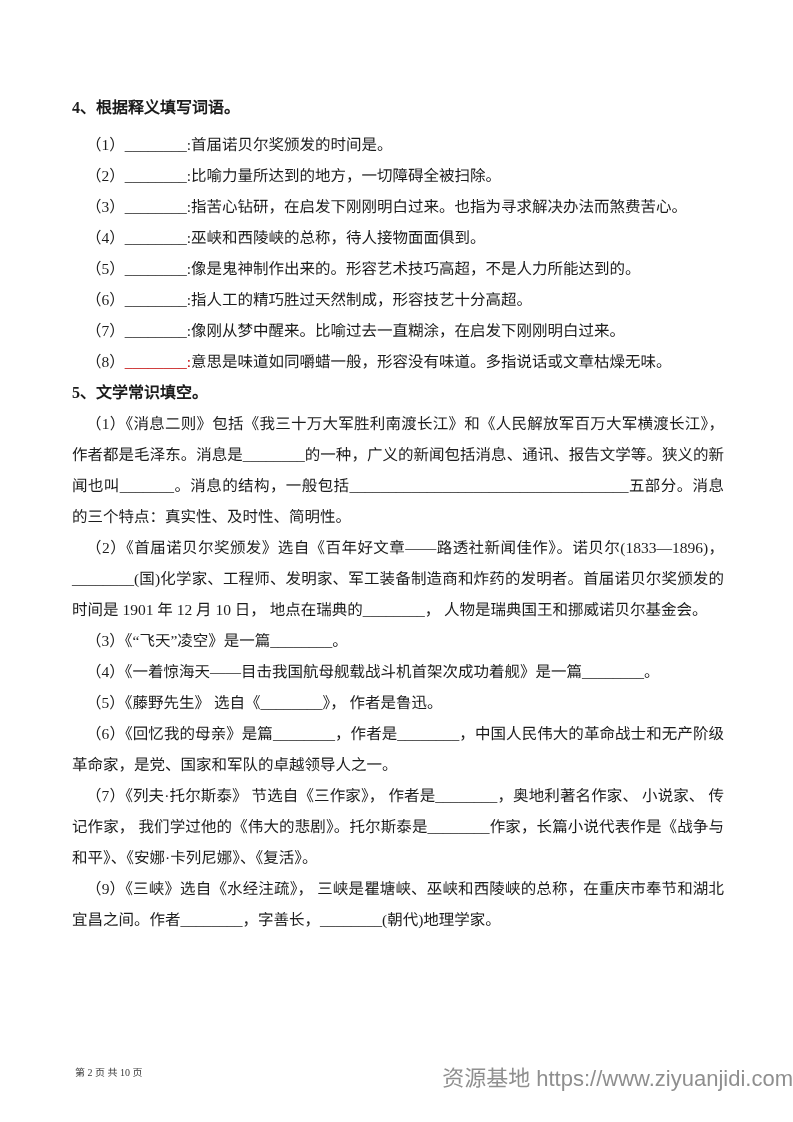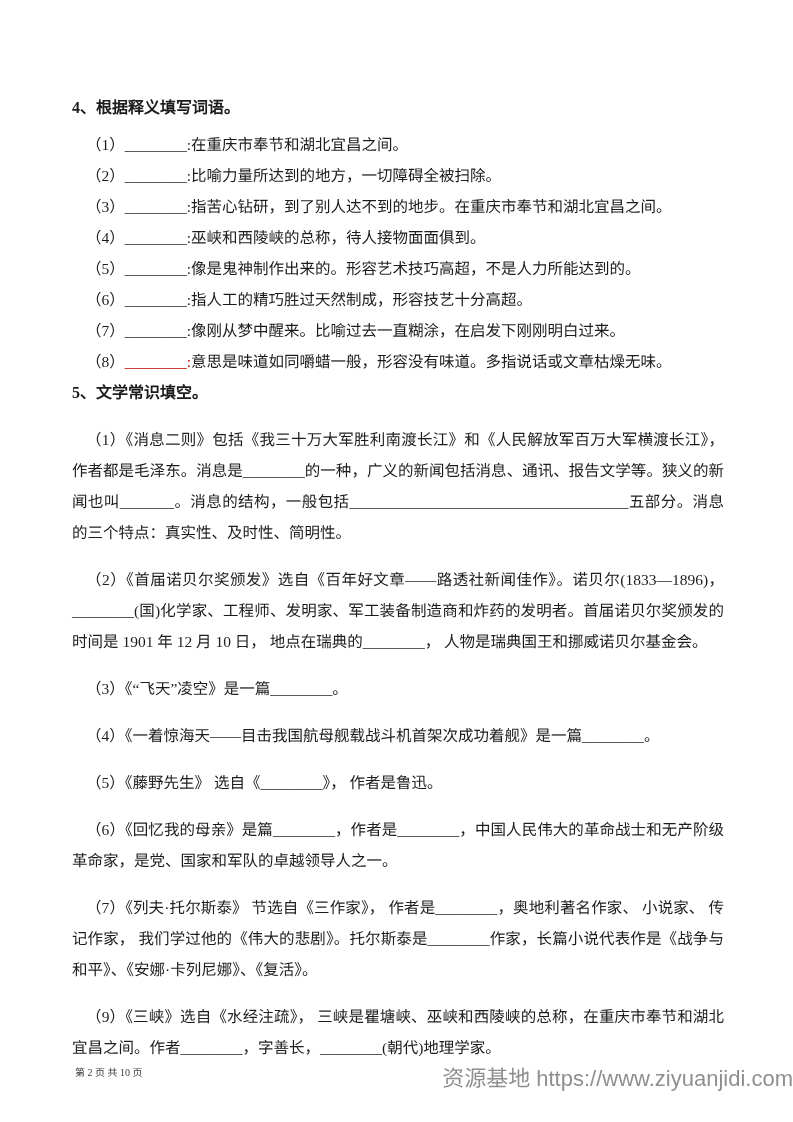--- a/index.html
+++ b/index.html
@@ -33,21 +33,20 @@
     font-size:15.5px;
     line-height:31px;
     text-indent:14px;
     text-align:justify;
   }
   .s5-item{
     font-size:15.5px;
     line-height:31px;
     text-indent:14px;
     text-align:justify;
-    margin-top:16px;
   }
   .blank{letter-spacing:0;font-style:italic;}
   .accent{color:var(--accent-red);}
   .footer-pagenum{
     position:absolute;
     left:75px;top:1064px;
     font-size:10px;
     color:var(--pagenum-gray);
     font-family:"Liberation Serif","DejaVu Serif",serif;
   }
@@ -62,25 +61,25 @@
   }
 </style>
 </head>
 <body>
 
 <div class="page">
 
   <div id="section4">
     <div class="sec-title">4、根据释义填写词语。</div>
 
-    <p class="s4-item"><span>（1）</span><span class="blank">________</span><span>:</span><span>在重庆市奉节和湖北宜昌之间。</span></p>
+    <p class="s4-item"><span>（1）</span><span class="blank">________</span><span>:</span><span>首届诺贝尔奖颁发的时间是。</span></p>
 
     <p class="s4-item"><span>（2）</span><span class="blank">________</span><span>:</span><span>比喻力量所达到的地方，一切障碍全被扫除。</span></p>
 
-    <p class="s4-item"><span>（3）</span><span class="blank">________</span><span>:</span><span>指苦心钻研，到了别人达不到的地步。在重庆市奉节和湖北宜昌之间。</span></p>
+    <p class="s4-item"><span>（3）</span><span class="blank">________</span><span>:</span><span>指苦心钻研，在启发下刚刚明白过来。也指为寻求解决办法而煞费苦心。</span></p>
 
     <p class="s4-item"><span>（4）</span><span class="blank">________</span><span>:</span><span>巫峡和西陵峡的总称，待人接物面面俱到。</span></p>
 
     <p class="s4-item"><span>（5）</span><span class="blank">________</span><span>:</span><span>像是鬼神制作出来的。形容艺术技巧高超，不是人力所能达到的。</span></p>
 
     <p class="s4-item"><span>（6）</span><span class="blank">________</span><span>:</span><span>指人工的精巧胜过天然制成，形容技艺十分高超。</span></p>
 
     <p class="s4-item"><span>（7）</span><span class="blank">________</span><span>:</span><span>像刚从梦中醒来。比喻过去一直糊涂，在启发下刚刚明白过来。</span></p>
 
     <p class="s4-item"><span>（8）</span><span class="blank accent">________</span><span class="accent">:</span><span>意思是味道如同嚼蜡一般，形容没有味道。多指说话或文章枯燥无味。</span></p>

